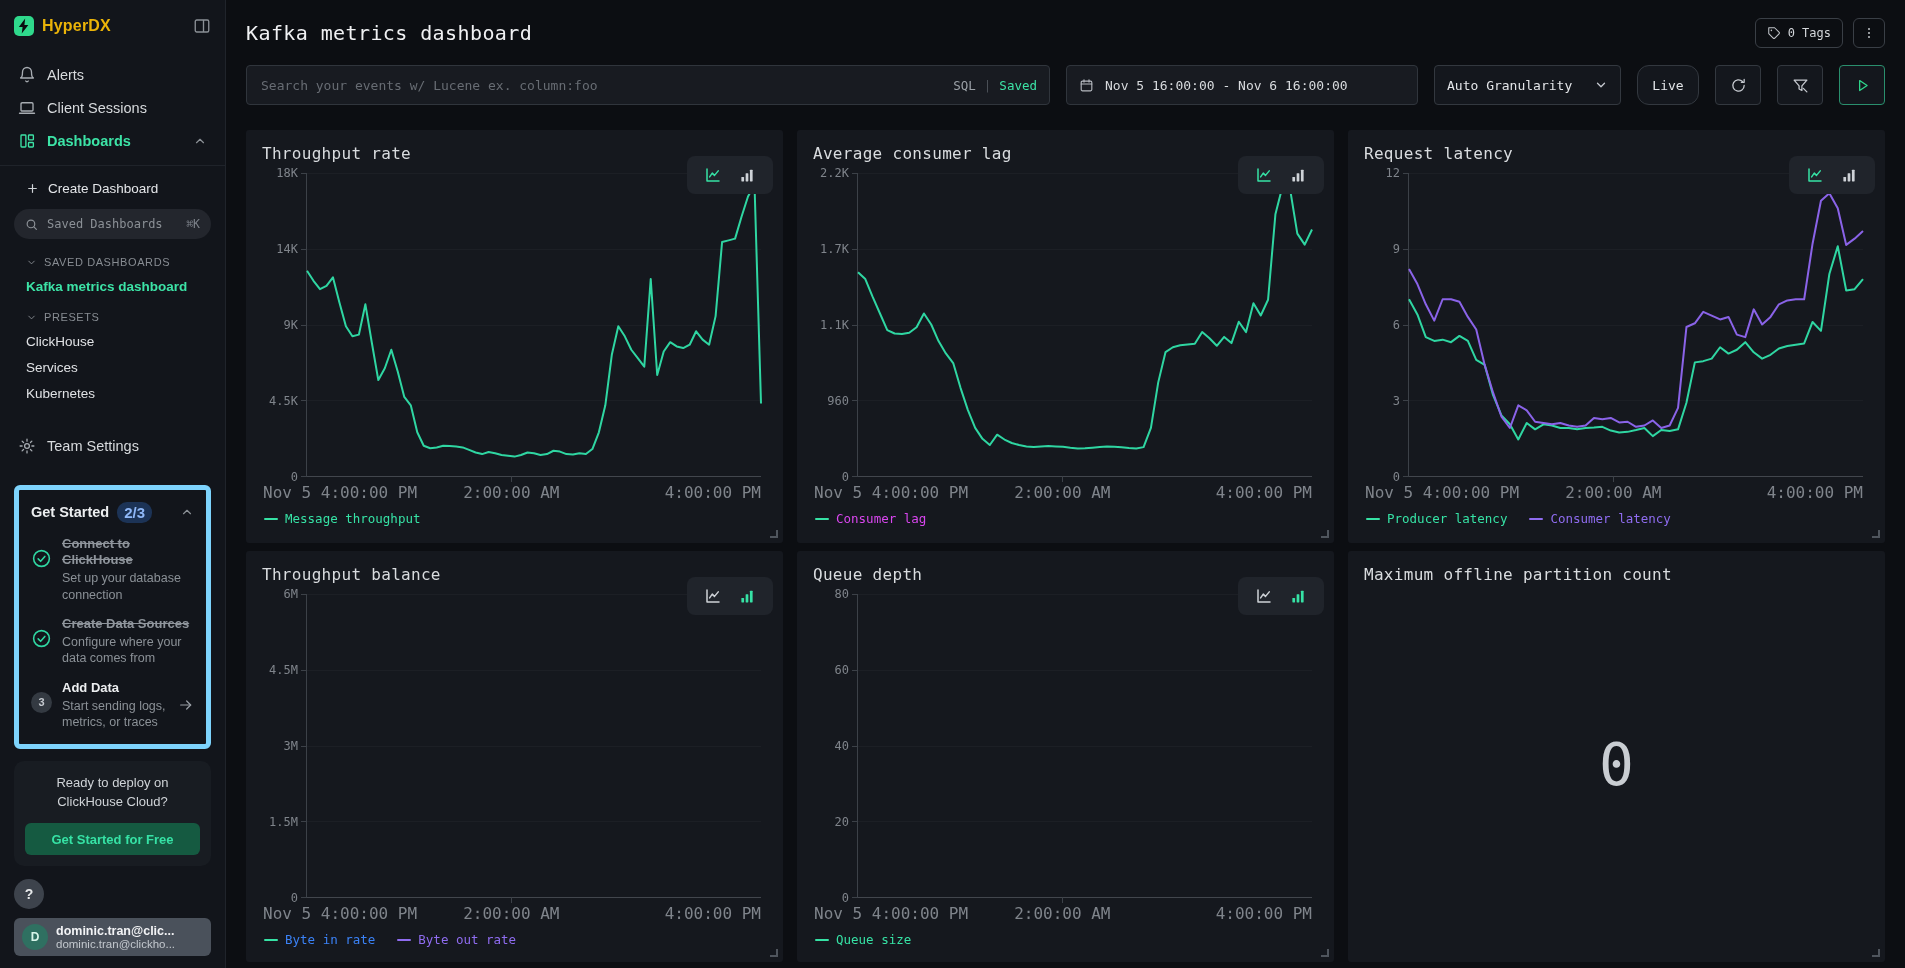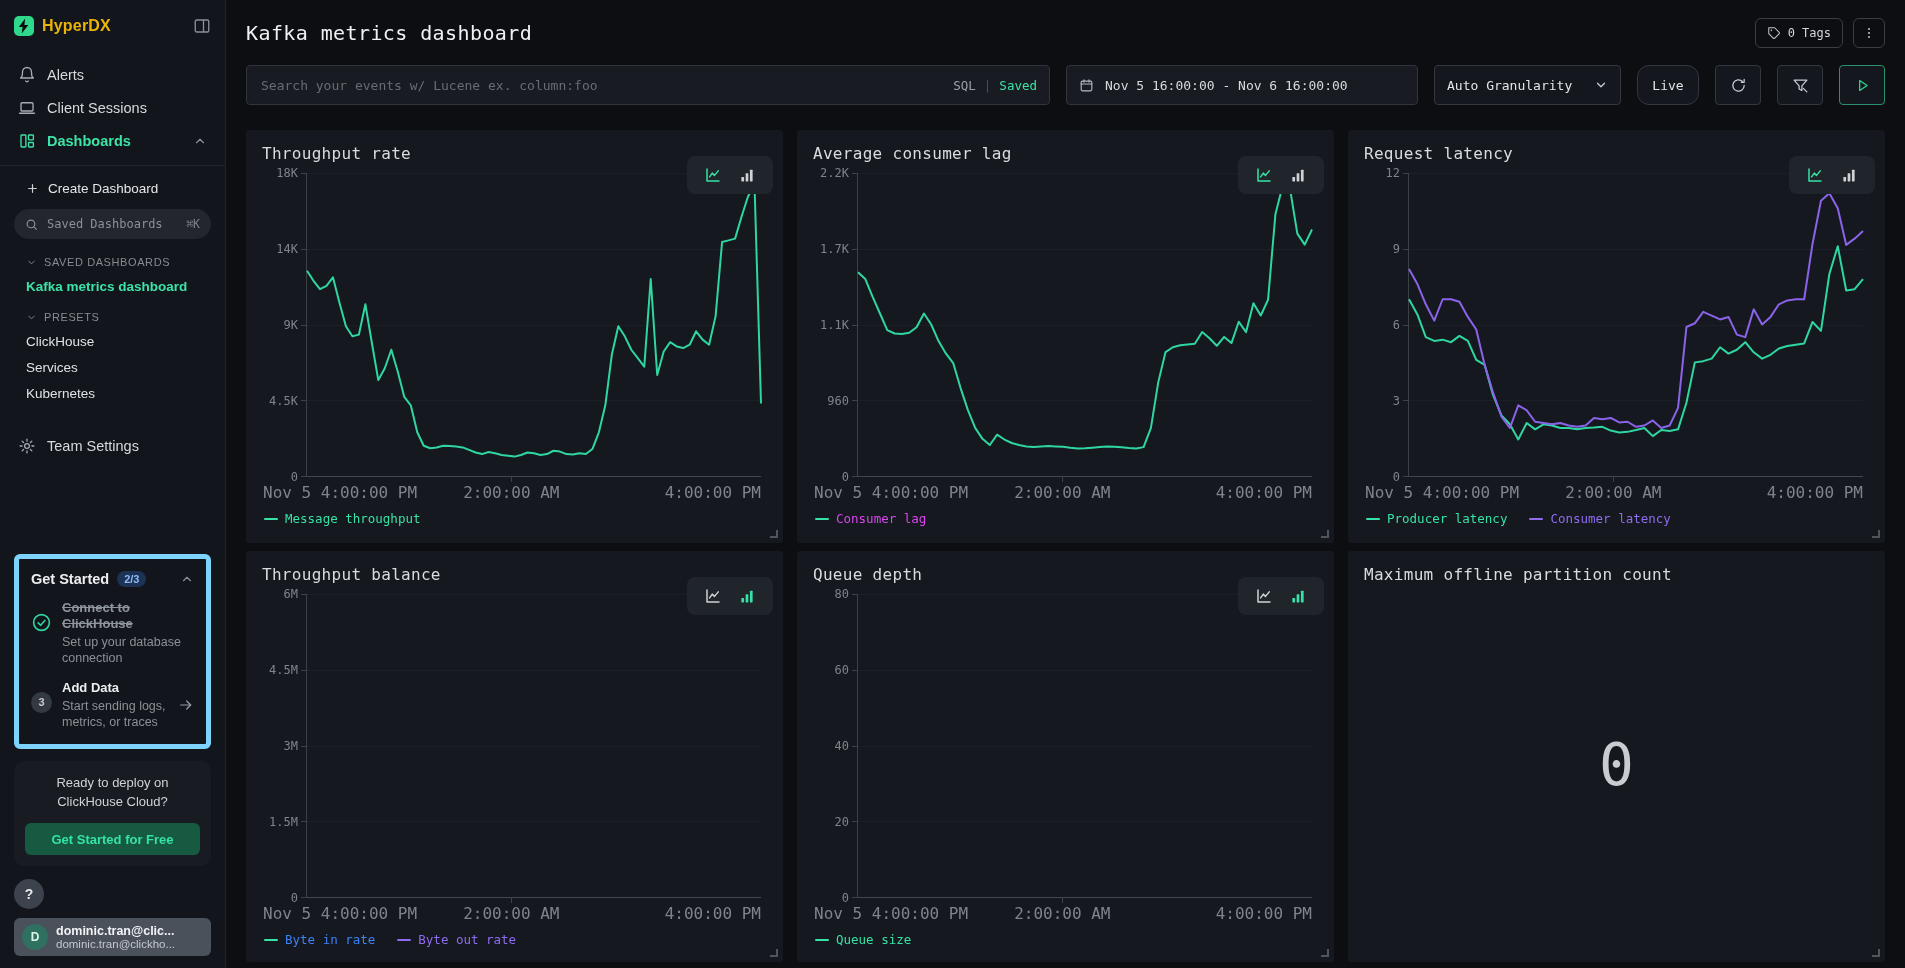--- a/index.html
+++ b/index.html
@@ -39,21 +39,21 @@
   .section-label { margin-top:17px; padding-left:12px; display:flex; align-items:center; gap:7px; color:#878c92; font-size:11px; letter-spacing:.6px; cursor:pointer; }
   .section-label .chev { width:11px; height:11px; display:flex; }
   .side-link { margin-top:11px; padding-left:12px; font-size:13.5px; cursor:pointer; }
   .side-link.green { color:#3ce3a6; font-weight:bold; }
   .side-link.plain { color:#e0e2e5; }
   .team-row { margin-top:30px; }
 
   .gs-card { margin-top:auto; border:5px solid #7dd3fc; border-radius:6px; padding:12px 12px 2px; }
   .gs-head { display:flex; align-items:center; gap:8px; }
   .gs-title { font-weight:bold; font-size:14.5px; color:#eceef0; }
-  .gs-badge { background:#1c3356; color:#8fb8f8; font-size:11px; font-weight:bold; border-radius:10px; padding:2px 7px; }
+  .gs-badge { background:#1c3356; color:#8fb8f8; font-size:15px; font-weight:bold; border-radius:10px; padding:2px 7px; }
   .gs-head .chev { margin-left:auto; color:#8b9096; width:14px; height:14px; }
   .gs-step { display:flex; gap:10px; margin-top:13px; }
   .gs-ic { flex:0 0 21px; width:21px; height:21px; display:flex; align-items:center; justify-content:center; margin-top:12px; }
   .gs-num { width:21px; height:21px; border-radius:50%; background:#343a42; color:#c6cad0; font-size:11px; font-weight:bold; display:flex; align-items:center; justify-content:center; }
   .gs-body { flex:1; }
   .gs-step-title { font-size:13px; font-weight:bold; color:#eceef0; line-height:1.25; }
   .gs-step-title.done { color:#8f959c; text-decoration:line-through; }
   .gs-sub { margin-top:2px; font-size:12.5px; color:#8b9197; line-height:1.3; }
   .gs-arrow { flex:0 0 16px; width:16px; height:16px; color:#9aa0a6; align-self:center; }
 
@@ -244,20 +244,32 @@
             <svg viewBox="0 0 24 24" fill="none" stroke="#2fd6a2" stroke-width="1.8" stroke-linecap="round" stroke-linejoin="round">
               <circle cx="12" cy="12" r="9"></circle>
               <polyline points="8.2 12.4 11 15.2 15.8 9.6"></polyline>
             </svg>
           </span>
         <span class="gs-body">
           <span class="gs-step-title done" style="display:block">Connect to ClickHouse</span>
           <span class="gs-sub" style="display:block">Set up your database connection</span>
         </span>
       </div>
+      <div class="gs-step">
+        <span class="gs-ic">
+            <svg viewBox="0 0 24 24" fill="none" stroke="#2fd6a2" stroke-width="1.8" stroke-linecap="round" stroke-linejoin="round">
+              <circle cx="12" cy="12" r="9"></circle>
+              <polyline points="8.2 12.4 11 15.2 15.8 9.6"></polyline>
+            </svg>
+          </span>
+        <span class="gs-body">
+          <span class="gs-step-title done" style="display:block">Create Data Sources</span>
+          <span class="gs-sub" style="display:block">Configure where your data comes from</span>
+        </span>
+      </div>
       <div class="gs-step" style="padding-bottom:12px">
         <span class="gs-ic">
             <span class="gs-num">3</span>
           </span>
         <span class="gs-body">
           <span class="gs-step-title" style="display:block">Add Data</span>
           <span class="gs-sub" style="display:block">Start sending logs, metrics, or traces</span>
         </span>
         <span class="gs-arrow"><svg viewBox="0 0 24 24" fill="none" stroke="currentColor" stroke-width="1.8" stroke-linecap="round" stroke-linejoin="round">
               <line x1="4" y1="12" x2="19" y2="12"></line>

